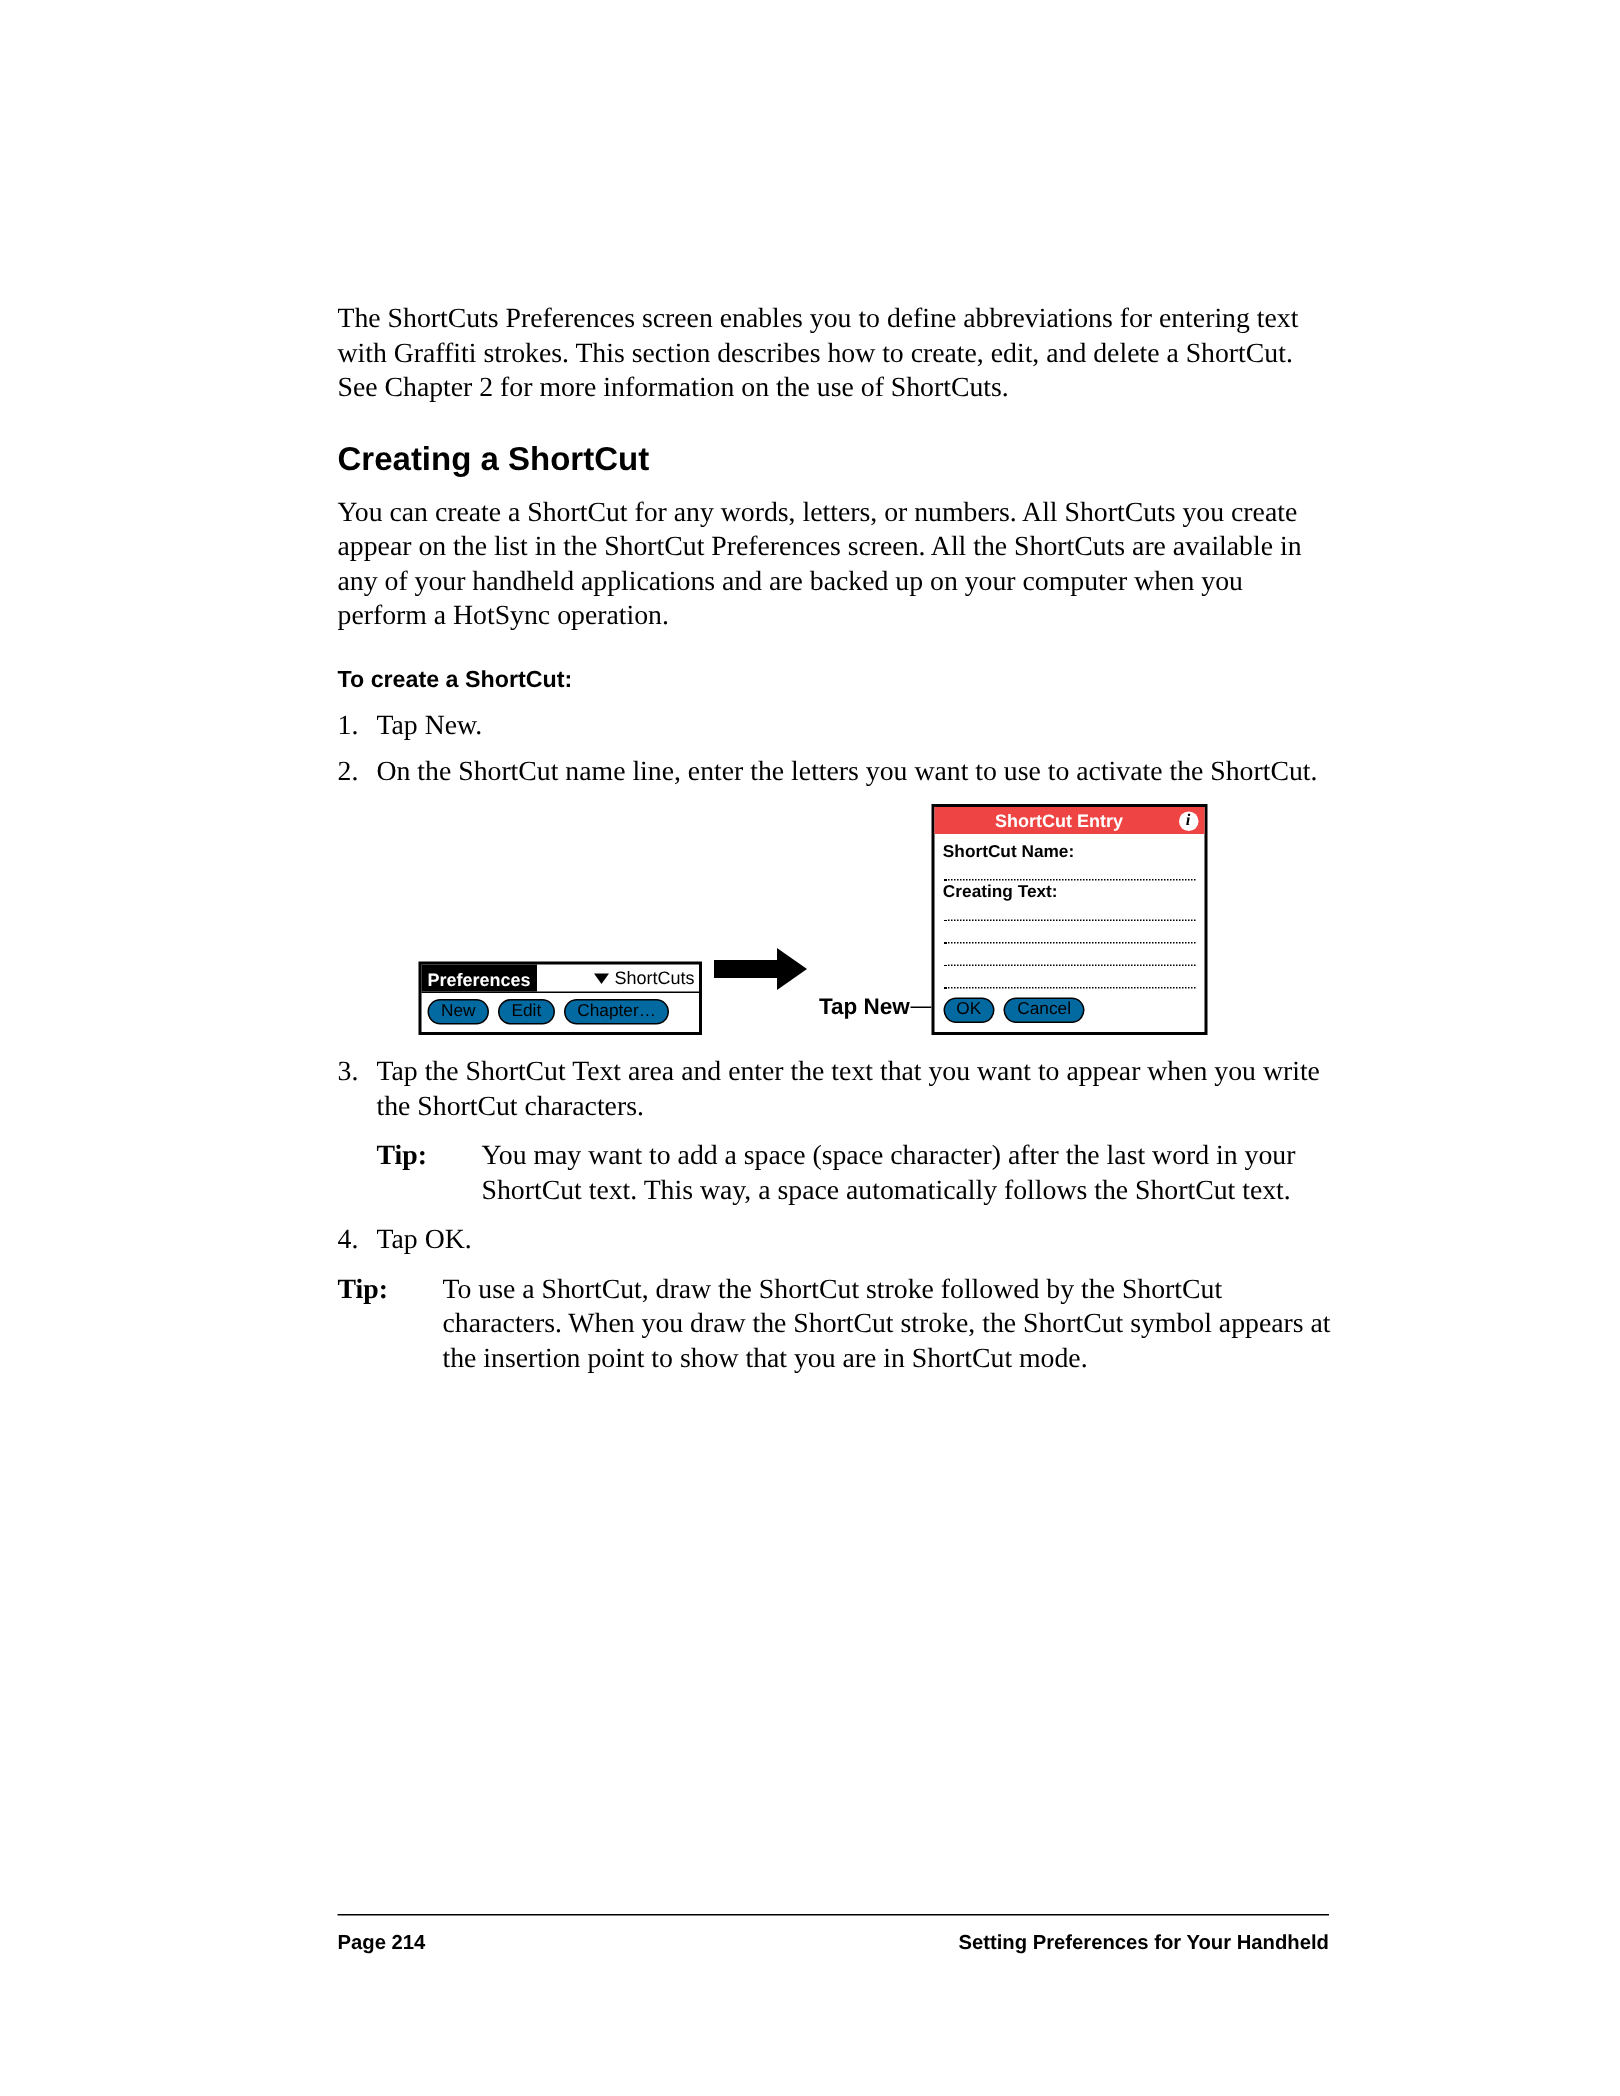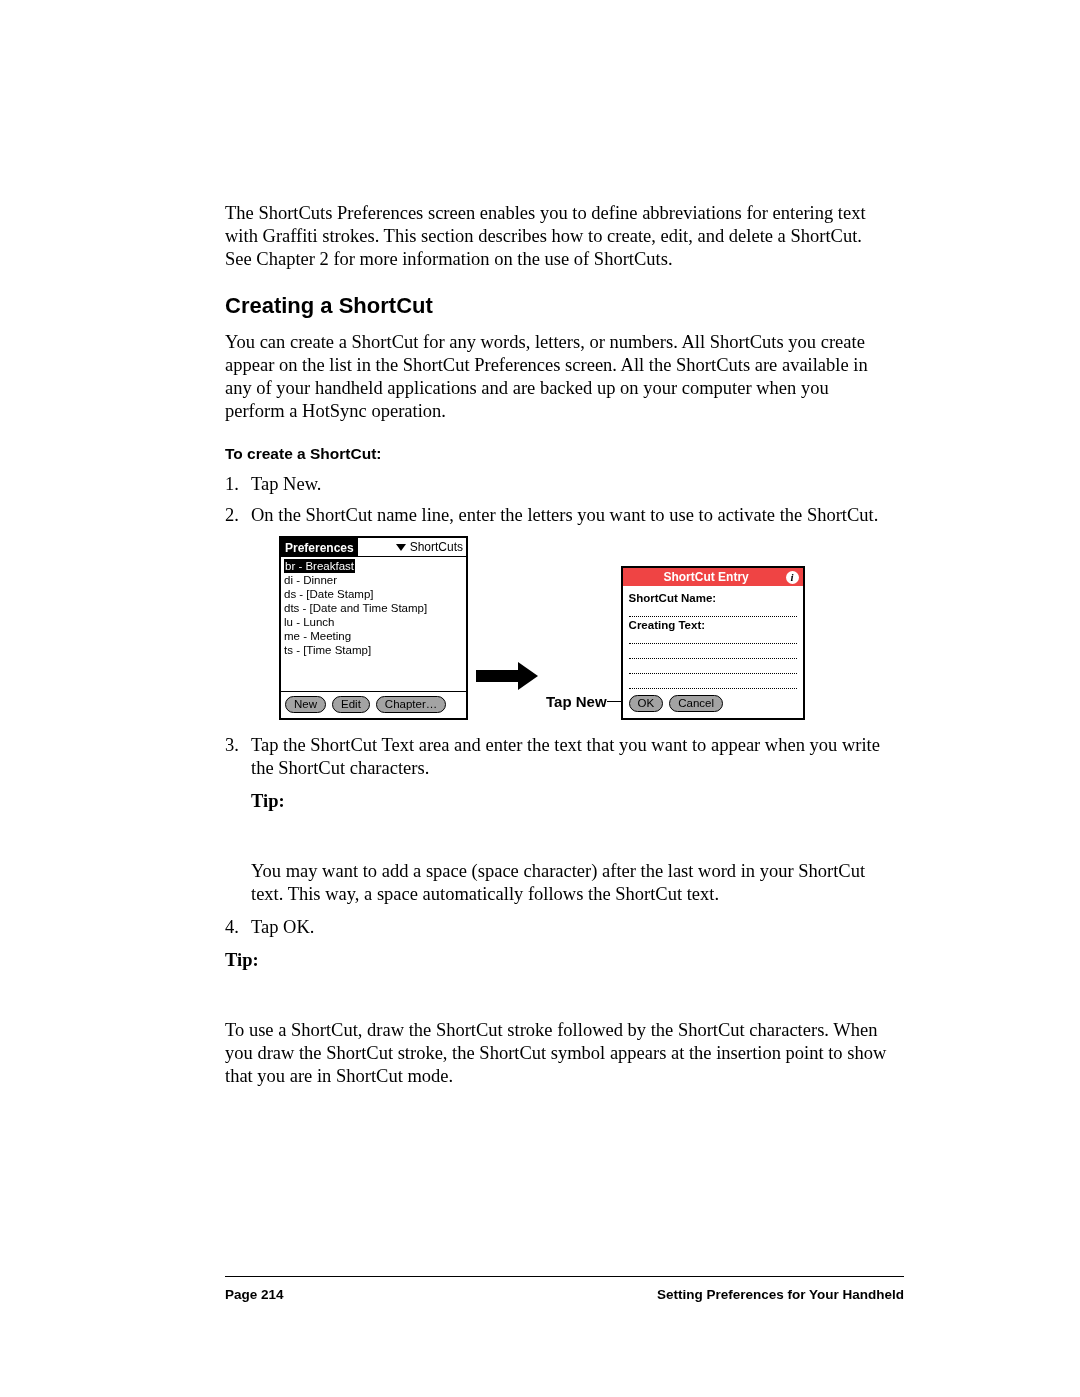--- a/index.html
+++ b/index.html
@@ -57,21 +57,20 @@
   ol.steps > li::before {
     content: counter(step) ".";
     position: absolute;
     left: 0;
   }
   .tip-block {
     display: flex;
     font-size: 18.5px;
     line-height: 1.24;
     margin: 10px 0 10px 26px;
-    flex-direction: column;
   }
   .tip-block.no-indent { margin-left: 0; }
   .tip-label {
     font-weight: 700;
     width: 70px;
     flex: 0 0 70px;
   }
   .tip-text { flex: 1; }
   .figure-row {
     display: flex;
@@ -145,21 +144,21 @@
     padding: 4px 4px 5px 4px;
     display: flex;
     gap: 6px;
   }
   .pill {
     border: 1px solid #000;
     border-radius: 9px;
     padding: 0 8px;
     font-size: 11.5px;
     line-height: 15px;
-    background: #a3a3a3;
+    background: #0369a1;
   }
   .arrow-block {
     display: flex;
     flex-direction: column;
     align-items: center;
     justify-content: flex-end;
     padding-bottom: 30px;
   }
   .arrow-icon svg { display: block; }
   .tap-new {
@@ -219,21 +218,21 @@
   }
   .callout-line {
     width: 14px;
     border-top: 1px solid #000;
     align-self: flex-end;
     margin-bottom: 18px;
   }
   .footer {
     position: absolute;
     left: 225px;
-    right: 176px;
+    right: 194px;
     bottom: 95px;
     border-top: 1.5px solid #000;
     padding-top: 10px;
     display: flex;
     justify-content: space-between;
     font-family: "Verdana", "Arial", sans-serif;
     font-weight: 700;
     font-size: 13.5px;
   }
 </style>
@@ -257,29 +256,20 @@
   <div class="figure-row">
 
     <div class="palm palm-left">
       <div class="pl-titlebar">
         <div class="title">Preferences</div>
         <div class="picker">
           <span class="chev-down-icon"></span>
           <span>ShortCuts</span>
         </div>
       </div>
-      <ul class="pl-list">
-        <li class="sel">br - Breakfast</li>
-        <li>di - Dinner</li>
-        <li>ds - [Date Stamp]</li>
-        <li>dts - [Date and Time Stamp]</li>
-        <li>lu - Lunch</li>
-        <li>me - Meeting</li>
-        <li>ts - [Time Stamp]</li>
-      </ul>
       <div class="pl-buttonbar">
         <span class="pill">New</span>
         <span class="pill">Edit</span>
         <span class="pill">Chapter…</span>
       </div>
     </div>
 
     <div class="arrow-block">
       <div class="arrow-icon">
         <svg width="62" height="28" viewBox="0 0 62 28">

